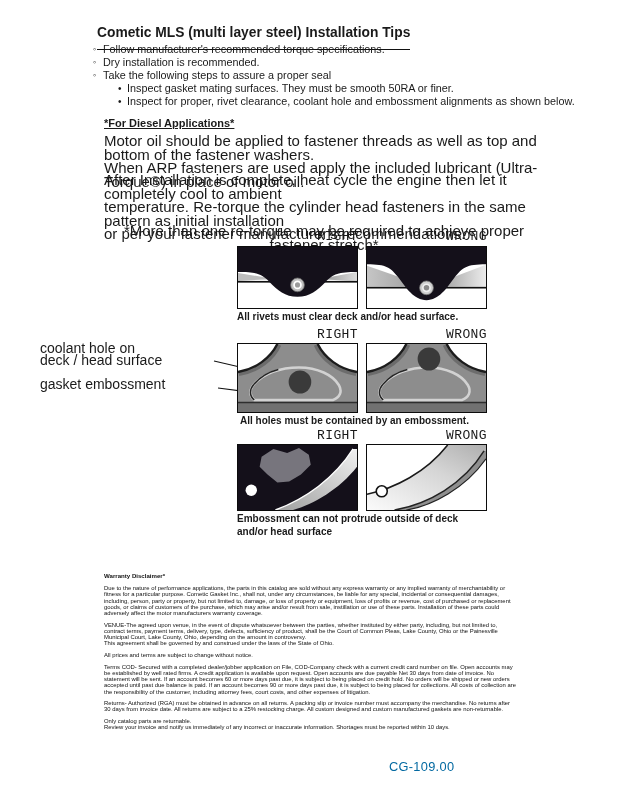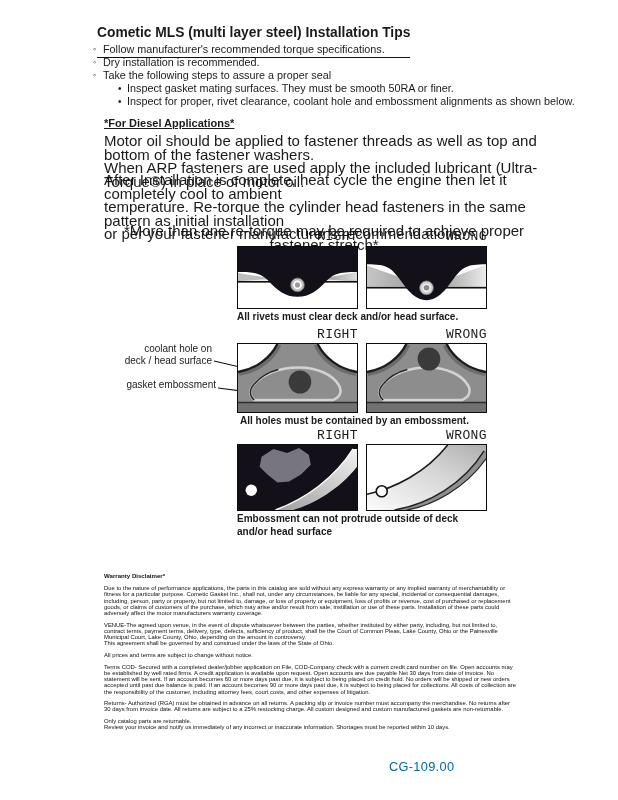--- a/index.html
+++ b/index.html
@@ -2,41 +2,41 @@
 <html><head>
 <meta charset="utf-8">
 <style>
   * { margin:0; padding:0; box-sizing:border-box; }
   html,body { background:#ffffff; }
   .page {
     position:relative; width:618px; height:800px; background:#ffffff;
     font-family:"Liberation Sans", sans-serif; color:#1a1a1a; overflow:hidden;
   }
   .title { position:absolute; left:97px; top:25px; font-size:13.8px; font-weight:bold; }
-  .title span { border-bottom:1.6px solid #111; padding-bottom:17px; }
+  .title span { border-bottom:1.6px solid #111; padding-bottom:9px; }
 
   .bullets { position:absolute; left:93px; top:43px; font-size:10.8px; line-height:13px; }
   .bullet { display:flex; }
   .bmark { display:inline-block; width:10px; font-size:9px; }
   .sub-bullets { position:absolute; left:118px; top:82px; font-size:10.8px; line-height:13px; }
   .sub-bullet { display:flex; }
   .sbmark { display:inline-block; width:9px; font-size:10px; }
 
   .diesel-heading { position:absolute; left:104px; top:117px; font-size:11px; font-weight:bold;text-decoration:underline; }
   .para { position:absolute; left:104px; font-size:15px; line-height:13.5px; white-space:pre-line; width:440px; }
   .para1 { top:134px; }
   .para2 { top:166px;margin-top:7px; }
   .note  { top:224px;text-align:center; }
 
   .dlabel { position:absolute; width:121px; text-align:right; font-size:13px; letter-spacing:0.4px; color:#191919;font-family:Liberation Mono, monospace; }
   .dbox { position:absolute; width:121px; border:1.7px solid #0c0c0c; background:#fff; }
   .dbox svg { display:block; width:100%; height:100%; }
   .caption { position:absolute; font-weight:bold; font-size:10px; line-height:12.5px; white-space:pre-line; }
 
-  .ann { position:absolute; font-size:10px; line-height:11.6px; text-align:right; white-space:pre-line; }
+  .ann { position:absolute; font-size:14px; line-height:11.6px; text-align:left; white-space:pre-line; }
   .ann1 { left:40px; width:172px; top:343px; }
   .ann2 { left:40px; width:176px; top:379px; }
   .leader-svg { position:absolute; left:100px; top:340px; width:210px; height:60px; }
 
   .fine { position:absolute; left:104px; top:573px; width:414px; font-size:5.9px; line-height:6.2px; color:#111; }
   .fine .fhead { font-weight:bold; font-size:6.1px; margin-bottom:6px; }
   .fine p { margin-bottom:5.5px; white-space:pre-line; }
 
   .pagecode { position:absolute; left:389px; top:759px; font-size:12.8px; color:#0369a1; letter-spacing:0.3px; }
 </style>

